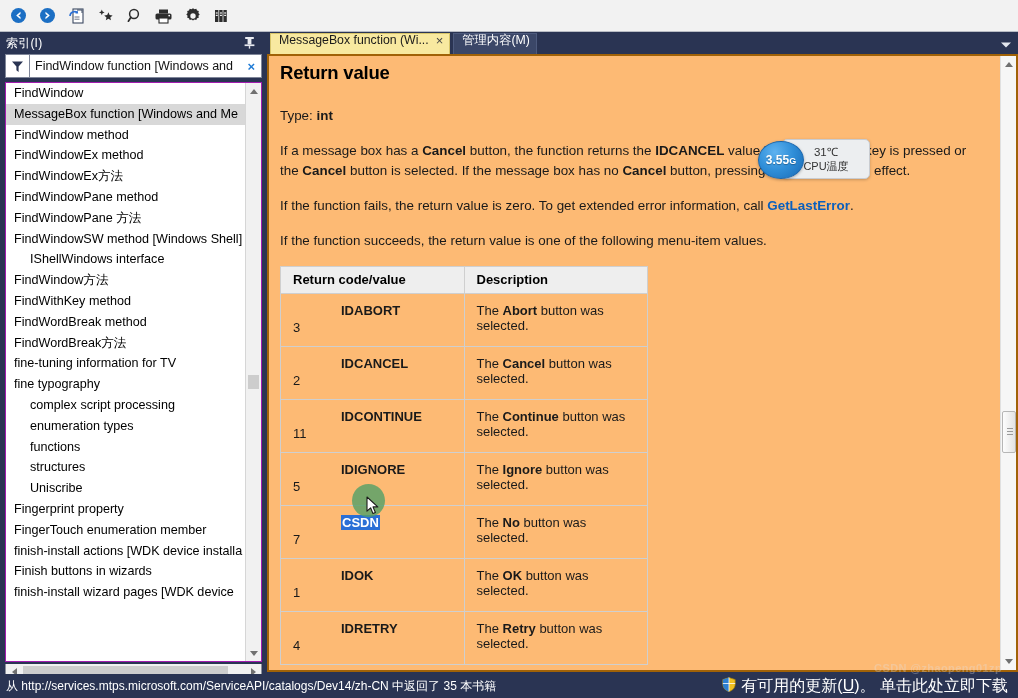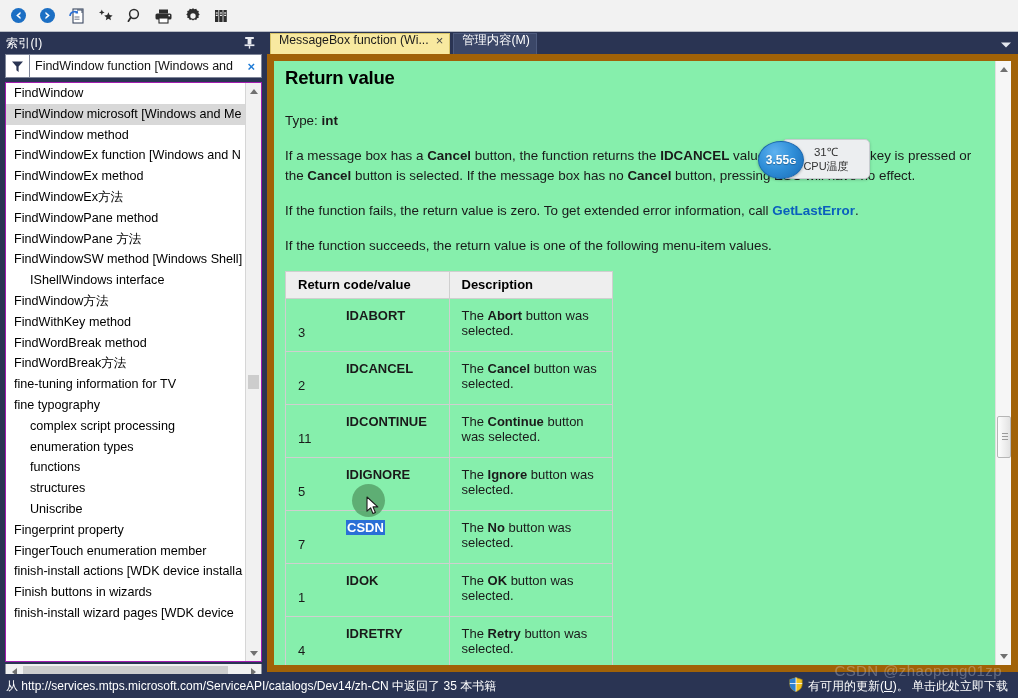--- a/index.html
+++ b/index.html
@@ -220,22 +220,22 @@
   }
   .tabs-dd {
     position: absolute; right: 5px; top: 8px;
     width: 14px; height: 10px;
     display: flex; align-items: center; justify-content: center;
   }
 
   .doc {
     position: absolute; left: 0; top: 22px;
     width: 751px; height: 618px;
-    background: #86efac;
-    border: 7px solid #a16207;
+    background: #fdba74;
+    border: 2px solid #a16207;
     overflow: hidden;
   }
   .doc-body {
     position: absolute; left: 0; top: 0;
     width: 734px; height: 100%;
     padding: 6px 18px 0 11px;
     overflow: hidden;
   }
   h1.rv {
     font-size: 18.5px;
@@ -249,21 +249,21 @@
     color: #1a1a1a;
     line-height: 20px;
     margin: 0 0 15px 0;
   }
   p.para b { font-weight: bold; }
   .code-link { color: #0a5fbd; font-weight: bold; }
 
   
   table.rtable {
     border-collapse: collapse;
-    width: 328px;
+    width: 368px;
     margin-top: 6px;
     table-layout: fixed;
   }
   table.rtable th {
     background: #eeeeee;
     border: 1px solid #cfcfcf;
     text-align: left;
     font-size: 13px;
     font-weight: bold;
     padding: 5px 8px 6px 12px;
@@ -362,31 +362,32 @@
     padding: 0 6px;
   }
   .status-left {
     font-size: 12px; color: #ffffff;
     white-space: nowrap;
   }
   .status-right {
     margin-left: auto;
     display: flex; align-items: center;
     gap: 5px;
-    font-size: 12px; color: #ffffff;
+    font-size: 16px; color: #ffffff;
     white-space: nowrap;
     padding-right: 4px;
   }
   .watermark {
     position: absolute; right: 16px; top: 662px;
-    font-size: 15px;
+    font-size: 11px;
     color: rgba(225,230,240,0.30);
     letter-spacing: 0.4px;
     z-index: 30;
     pointer-events: none;
+    font-weight: bold;
   }
   u { text-decoration: underline; }
 </style>
 </head>
 <body>
 
 <div id="app">
 
   <div class="toolbar">
     <div class="tb-btn">
@@ -472,23 +473,22 @@
       </span>
       <div class="search-box">
         <input type="text" value="FindWindow function [Windows and" style="">
         <span class="search-clear">×</span>
       </div>
     </div>
 
     <div class="index-list">
       <div class="list-inner" id="index-items">
           <div class="li">FindWindow</div>
-          <div class="li sel">FindWindow microsoft [Windows and Me</div>
+          <div class="li sel">MessageBox function [Windows and Me</div>
           <div class="li">FindWindow method</div>
-          <div class="li">FindWindowEx function [Windows and N</div>
           <div class="li">FindWindowEx method</div>
           <div class="li">FindWindowEx方法</div>
           <div class="li">FindWindowPane method</div>
           <div class="li">FindWindowPane 方法</div>
           <div class="li">FindWindowSW method [Windows Shell]</div>
           <div class="li indent">IShellWindows interface</div>
           <div class="li">FindWindow方法</div>
           <div class="li">FindWithKey method</div>
           <div class="li">FindWordBreak method</div>
           <div class="li">FindWordBreak方法</div>

